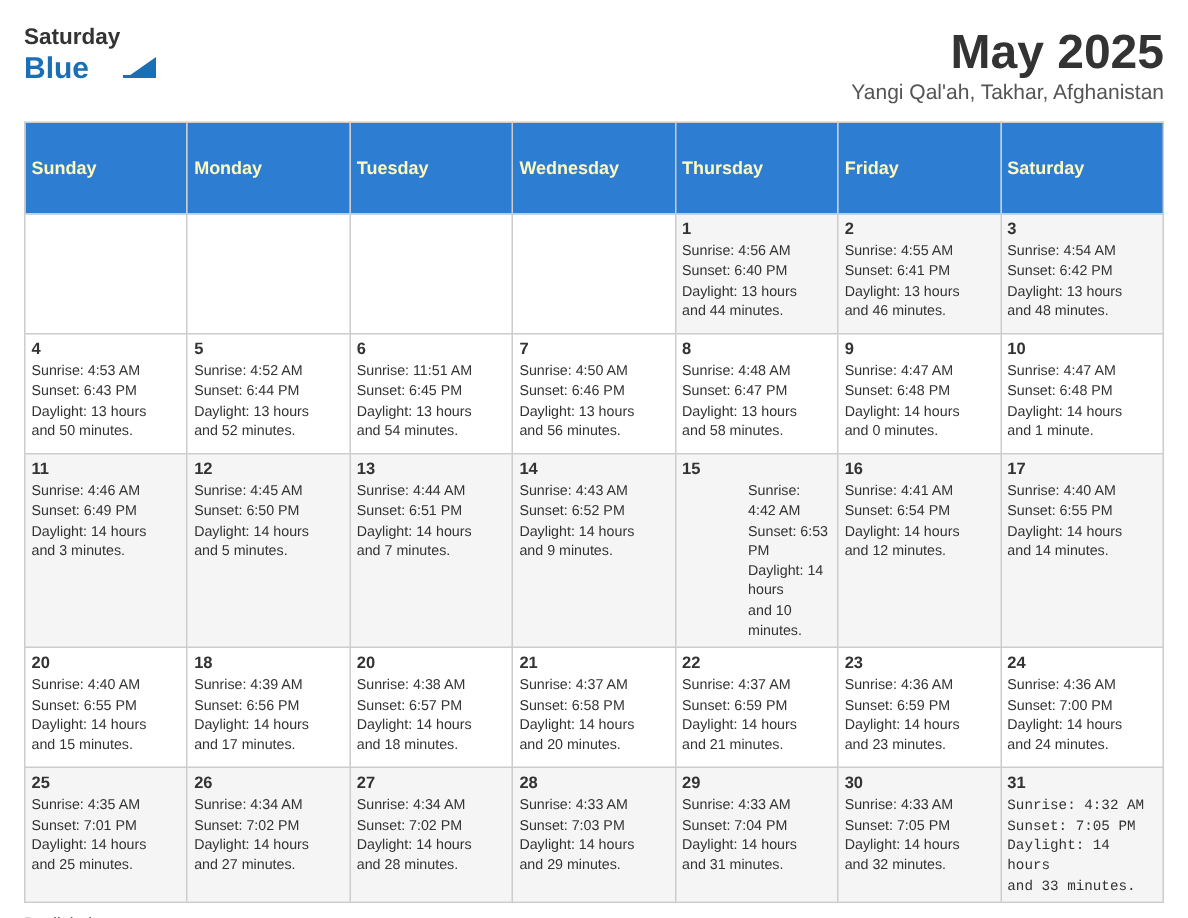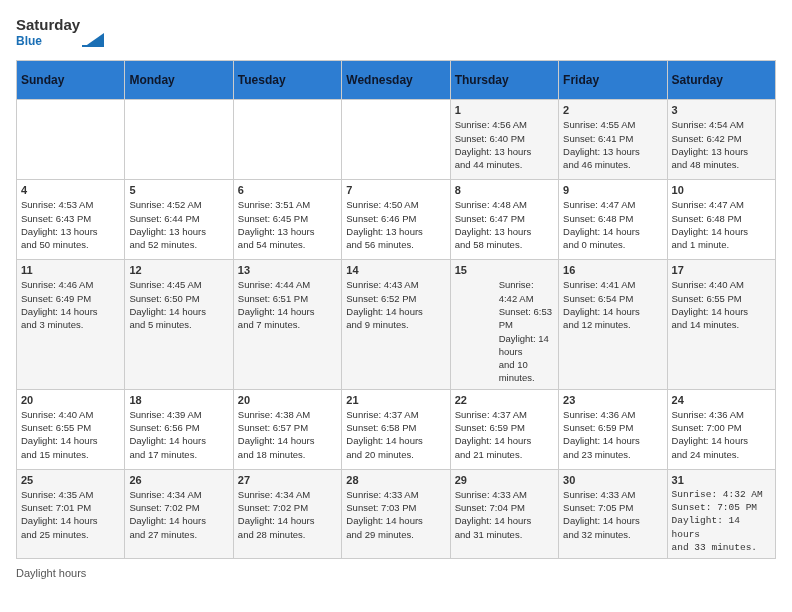--- a/index.html
+++ b/index.html
@@ -28,24 +28,24 @@
       font-size: 14px;
       color: #555;
     }
     table {
       width: 100%;
       border-collapse: collapse;
       table-layout: fixed;
     }
     thead tr th {
       background-color: #2d7dd2;
-      color: #0f172a;
+      color: #fef9c3;
       font-size: 12px;
       font-weight: bold;
-      padding: 12px 4px;
+      padding: 23px 4px;
       text-align: left;
       border: 1px solid #ccc;
     }
     tbody tr td {
       vertical-align: top;
       border: 1px solid #ccc;
       padding: 4px 4px 4px 4px;
       font-size: 10px;
       color: #333;
       height: 80px;
@@ -86,21 +86,21 @@
       display: flex;
       flex-direction: column;
     }
     .logo-general {
       font-size: 15px;
       font-weight: bold;
       color: #333;
       line-height: 1.2;
     }
     .logo-blue {
-      font-size: 12px;
+      font-size: 20px;
       font-weight: bold;
       color: #1a6fb5;
       line-height: 1.2;
     }
     .logo-svg {
       margin-left: 2px;
       margin-top: 2px;
     }
   </style>
 </head>
@@ -110,20 +110,24 @@
   <div class="logo-wrapper">
     <div class="logo-text-col">
       <span class="logo-general">Saturday</span>
       <span class="logo-blue">Blue</span>
     </div>
     <svg class="logo-svg" width="22" height="28" viewBox="0 0 22 28">
       <polygon points="2,28 22,14 22,28" fill="#1a6fb5"></polygon>
       <rect x="0" y="26" width="22" height="2" fill="#1a6fb5"></rect>
     </svg>
   </div>
+  <div class="title-area">
+    <div class="month-title">May 2025</div>
+    <div class="location-title">Yangi Qal'ah, Takhar, Afghanistan</div>
+  </div>
 </div>
 
 <table>
   <thead>
     <tr>
     <th>Sunday</th>
         <th>Monday</th>
         <th>Tuesday</th>
         <th>Wednesday</th>
         <th>Thursday</th>
@@ -169,21 +173,21 @@
         </td>
         <td>
           <span class="day-num">5</span>
           <div class="day-info" style="white-space: pre-line;">Sunrise: 4:52 AM
 Sunset: 6:44 PM
 Daylight: 13 hours
 and 52 minutes.</div>
         </td>
         <td>
           <span class="day-num">6</span>
-          <div class="day-info" style="white-space: pre-line;">Sunrise: 3:51 AM
+          <div class="day-info" style="white-space: pre-line;">Sunrise: 11:51 AM
 Sunset: 6:45 PM
 Daylight: 13 hours
 and 54 minutes.</div>
         </td>
         <td>
           <span class="day-num">7</span>
           <div class="day-info" style="white-space: pre-line;">Sunrise: 4:50 AM
 Sunset: 6:46 PM
 Daylight: 13 hours
 and 56 minutes.</div>

